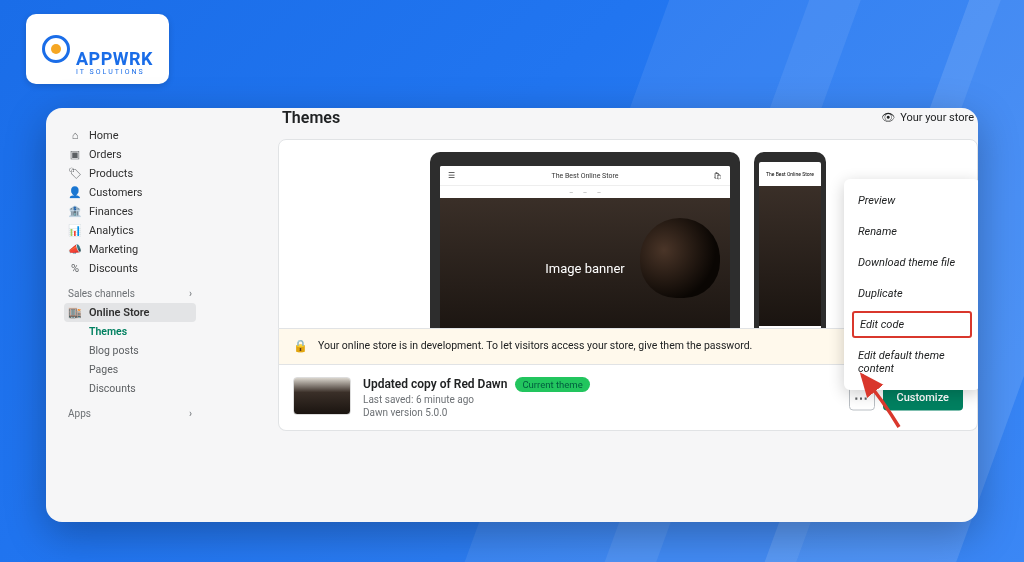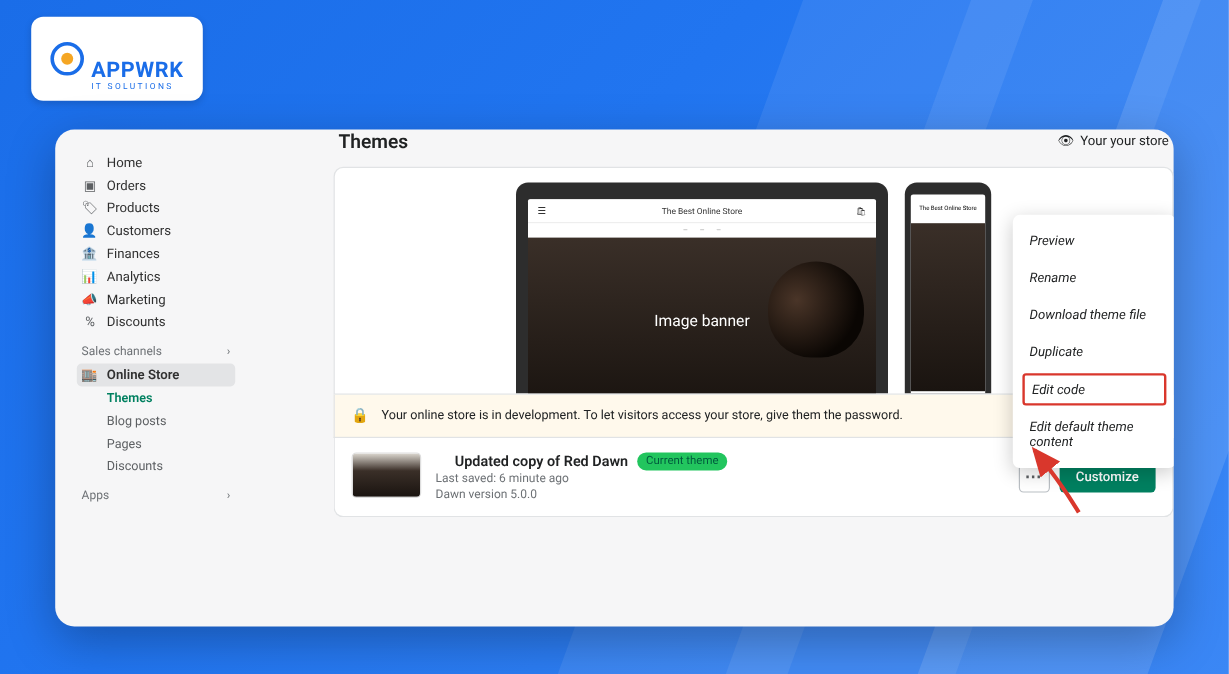--- a/index.html
+++ b/index.html
@@ -199,21 +199,21 @@
     }
     .theme-thumb {
       width: 58px;
       height: 38px;
       background: linear-gradient(180deg, #d9d4cc 0%, #3a2f28 40%, #1a1410 100%);
       border-radius: 4px;
       border: 1px solid #ddd;
     }
     .theme-info { flex: 1; }
     .theme-name-row { display: flex; align-items: center; gap: 8px; }
-    .theme-name { font-size: 12px; font-weight: 600; color: #202223; margin-left: 16px; }
+    .theme-name { font-size: 12px; font-weight: 600; color: #202223; }
     .badge-current {
       background: #22c55e;
       color: #005c3e;
       font-size: 9.5px;
       padding: 2px 7px;
       border-radius: 8px;
     }
     .theme-meta { font-size: 10px; color: #6d7175; margin-top: 2px; }
     .theme-actions { display: flex; align-items: center; gap: 8px; position: absolute; right: 14px; top: 50%; transform: translateY(-50%);}
     .dots-btn {

